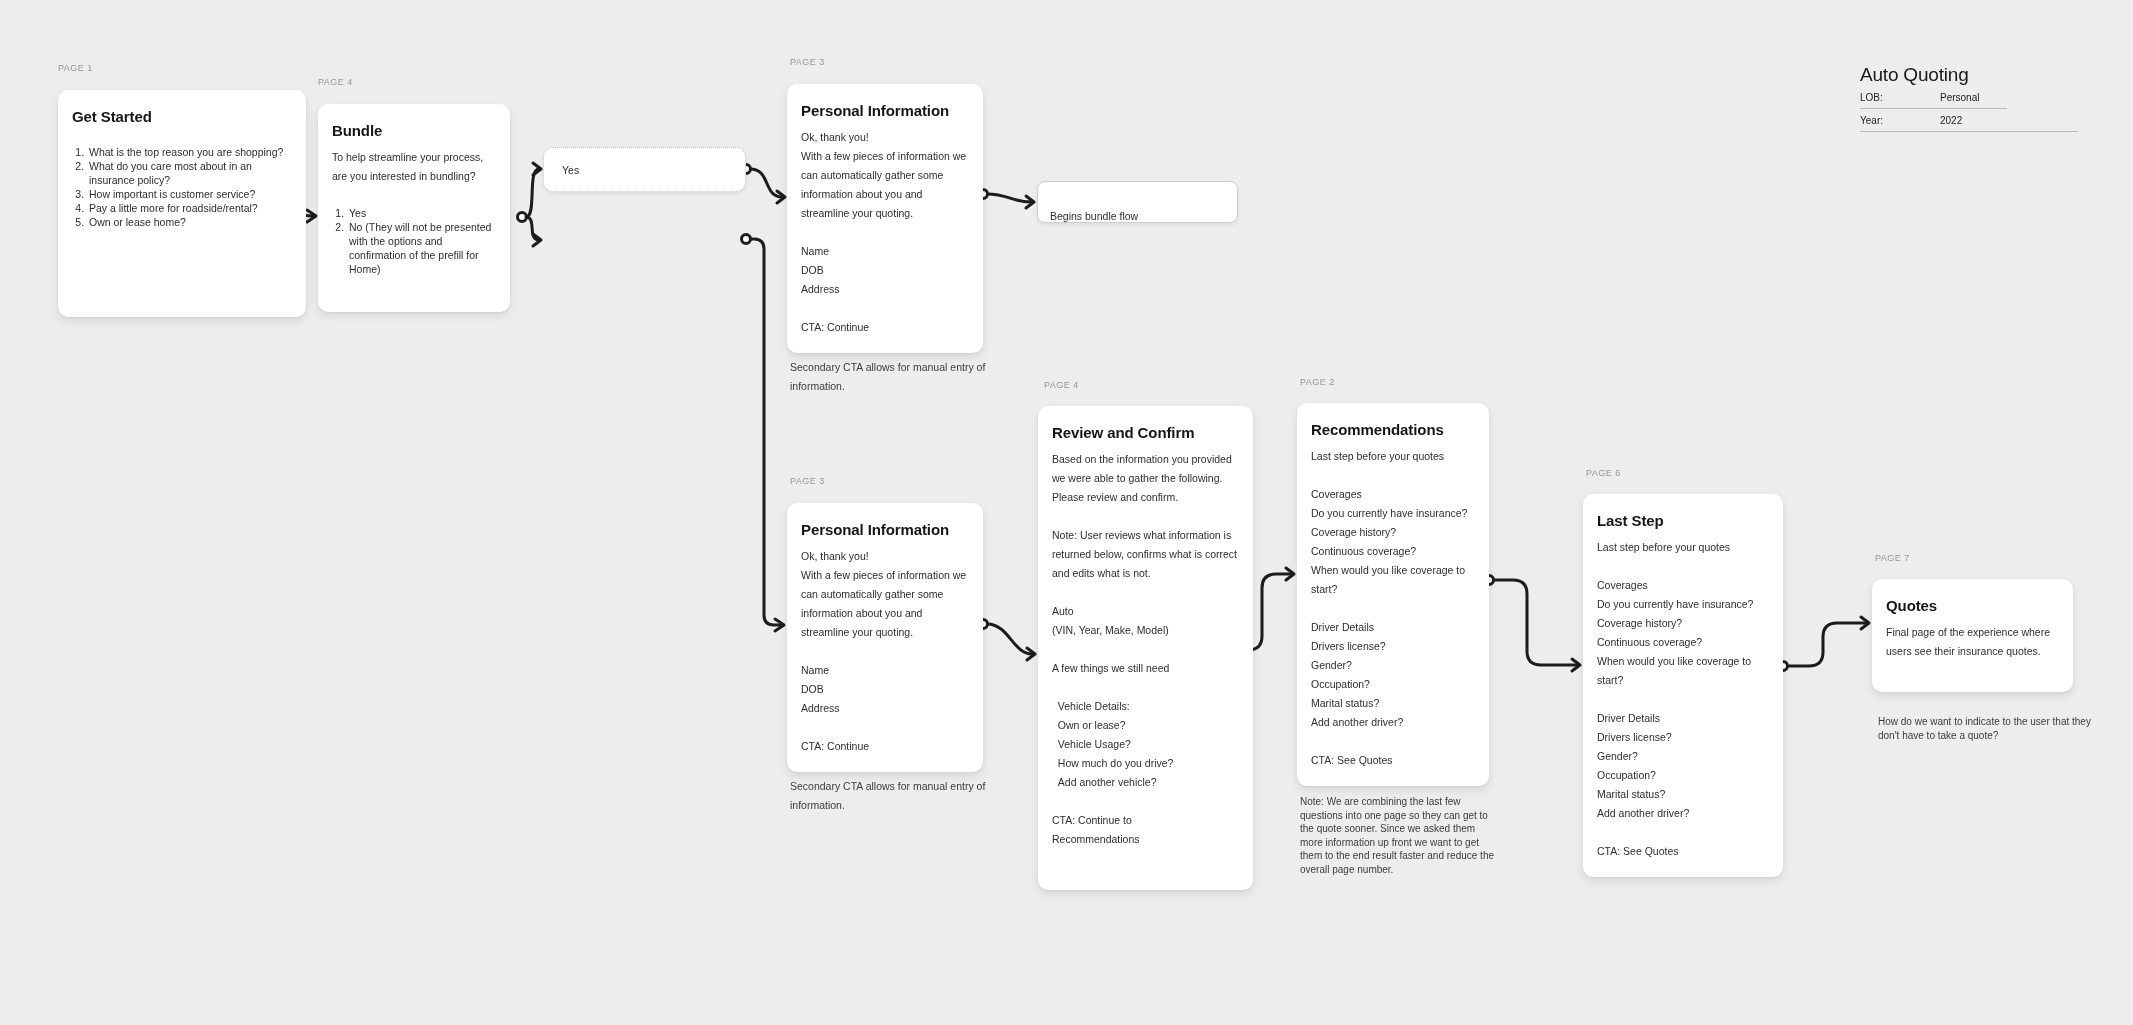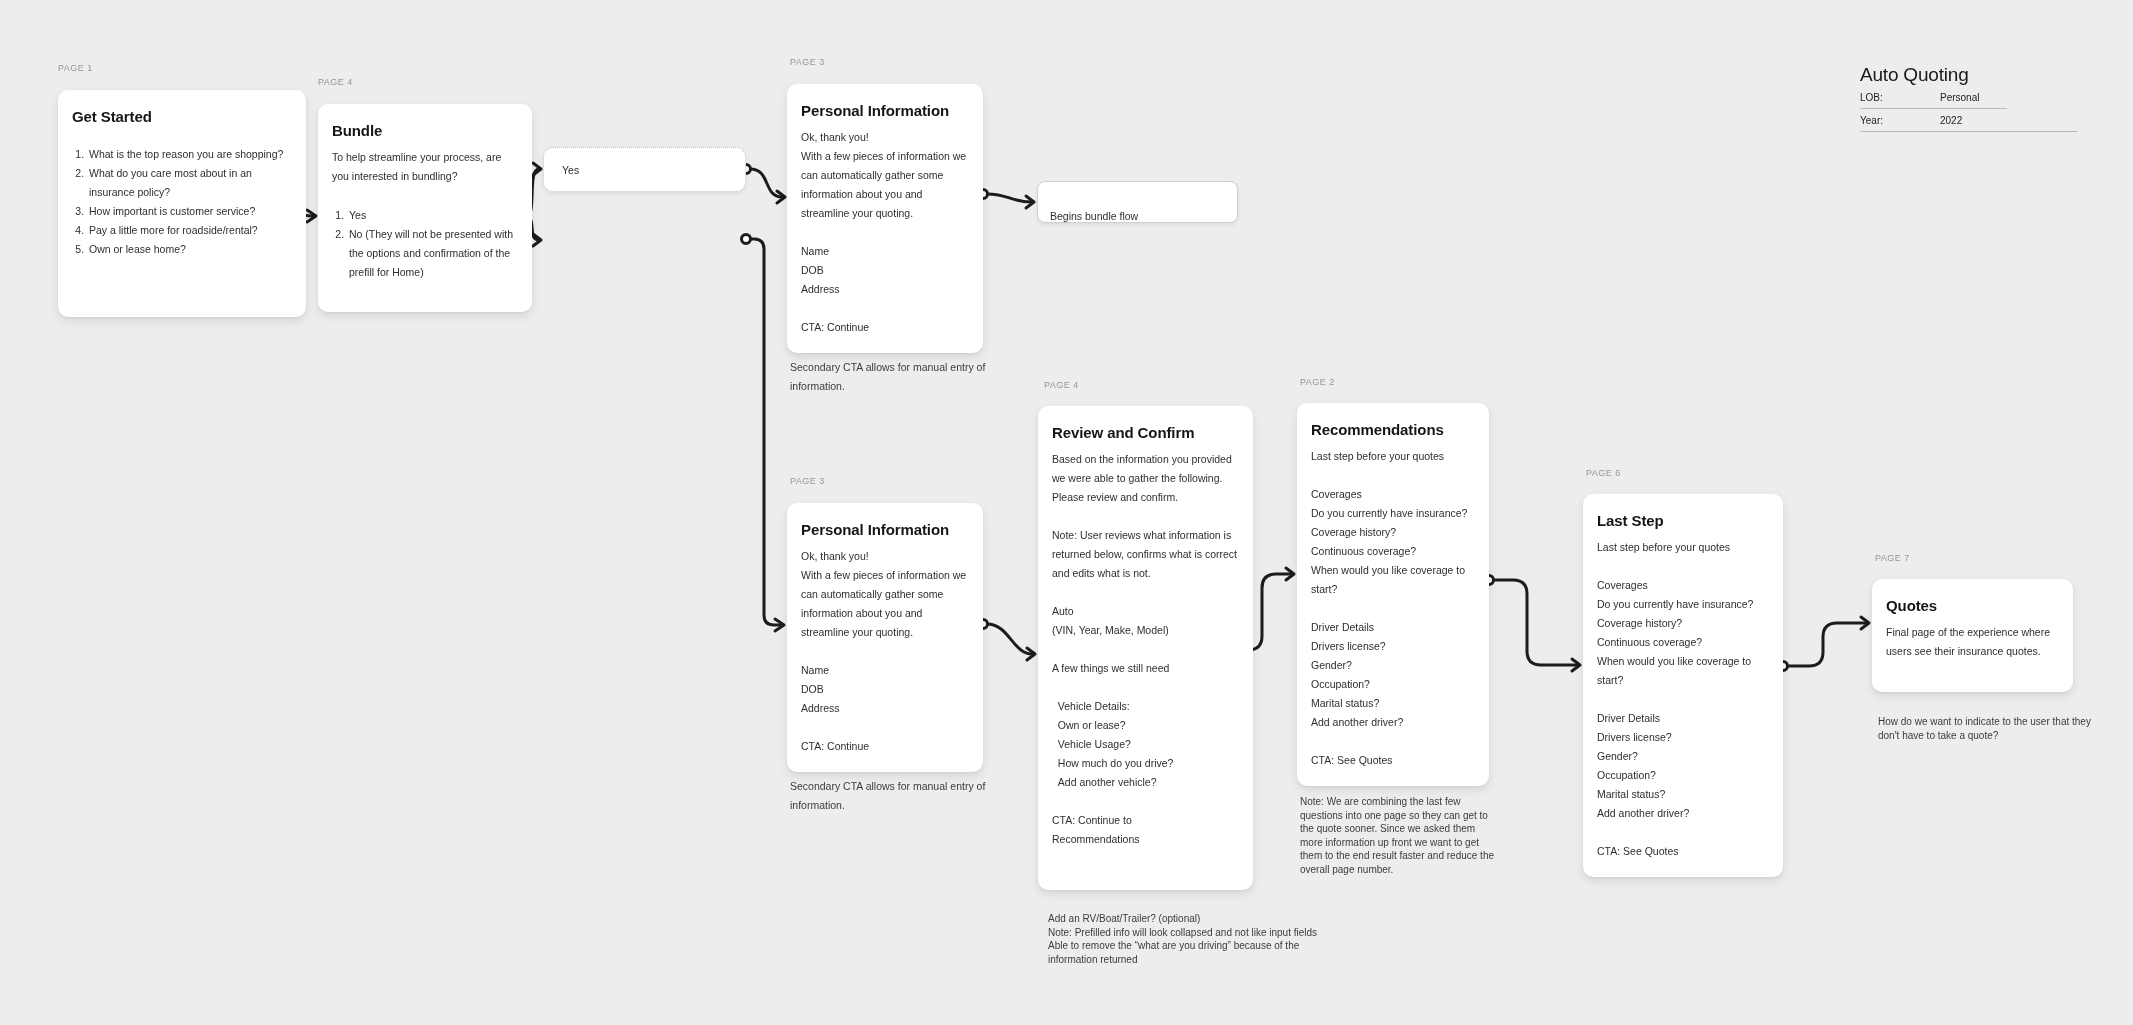--- a/index.html
+++ b/index.html
@@ -23,21 +23,21 @@
     position:absolute; font-size:9px; letter-spacing:.5px;
     color:var(--label); font-weight:500;
   }
   .card{
     position:absolute; background:var(--card-bg); border-radius:10px;
     padding:18px 14px 16px 14px;
     box-shadow:0 1px 2px rgba(0,0,0,.05), 0 4px 10px rgba(0,0,0,.10);
   }
   .card-title{font-size:15px; font-weight:700; color:var(--title); margin-bottom:9px; letter-spacing:-.1px;}
   .line{font-size:10.5px; line-height:19px; color:var(--text); white-space:pre-wrap;}
-  .num-list{font-size:10.5px; line-height:19px; color:var(--text); padding-left:15px; list-style:decimal outside;margin-top:20px;}
+  .num-list{font-size:10.5px; line-height:14px; color:var(--text); padding-left:15px; list-style:decimal outside;margin-top:20px;}
   .num-list li{padding-left:2px;}
   .card .intro{margin-bottom:19px;}
 
   .opt-box{
     position:absolute; background:var(--card-bg);
     border:1px dotted #bdbdbd; border-radius:10px;
     box-shadow:0 2px 5px rgba(0,0,0,.07);
     display:flex; align-items:center; padding-left:18px;
     font-size:10.5px; color:var(--text);
   }
@@ -124,21 +124,21 @@
     <ol class="num-list">
         <li>What is the top reason you are shopping?</li>
         <li>What do you care most about in an insurance policy?</li>
         <li>How important is customer service?</li>
         <li>Pay a little more for roadside/rental?</li>
         <li>Own or lease home?</li>
       </ol>
   </div>
 
   <div class="page-label" style="left:318px;top:77px">PAGE 4</div>
-  <div class="card" style="left:318px;top:104px;width:214px;min-height:208px">
+  <div class="card" style="left:318px;top:104px;width:192px;min-height:208px">
     <div class="card-title">Bundle</div>
     <div class="line intro">To help streamline your process, are you interested in bundling?</div>
     <ol class="num-list">
         <li>Yes</li>
         <li>No (They will not be presented with the options and confirmation of the prefill for Home)</li>
       </ol>
   </div>
 
   <div class="opt-box" style="left:543px;top:147px;width:203px;height:45px">
     <span>Yes</span>
@@ -197,25 +197,20 @@
         <div class="line">  Vehicle Details:</div>
         <div class="line">  Own or lease?</div>
         <div class="line">  Vehicle Usage?</div>
         <div class="line">  How much do you drive?</div>
         <div class="line">  Add another vehicle?</div>
         <div class="line">&nbsp;</div>
         <div class="line">CTA: Continue to</div>
         <div class="line">Recommendations</div>
       </div>
   </div>
-  <div class="note small" style="left:1048px;top:912px;width:300px">
-      <div class="note-line">Add an RV/Boat/Trailer? (optional)</div>
-      <div class="note-line">Note: Prefilled info will look collapsed and not like input fields</div>
-      <div class="note-line">Able to remove the “what are you driving” because of the information returned</div>
-    </div>
 
   <div class="page-label" style="left:1300px;top:377px">PAGE 2</div>
   <div class="card" style="left:1297px;top:403px;width:192px;min-height:375px">
     <div class="card-title">Recommendations</div>
     <div>
         <div class="line">Last step before your quotes</div>
         <div class="line">&nbsp;</div>
         <div class="line">Coverages</div>
         <div class="line">Do you currently have insurance?</div>
         <div class="line">Coverage history?</div>

